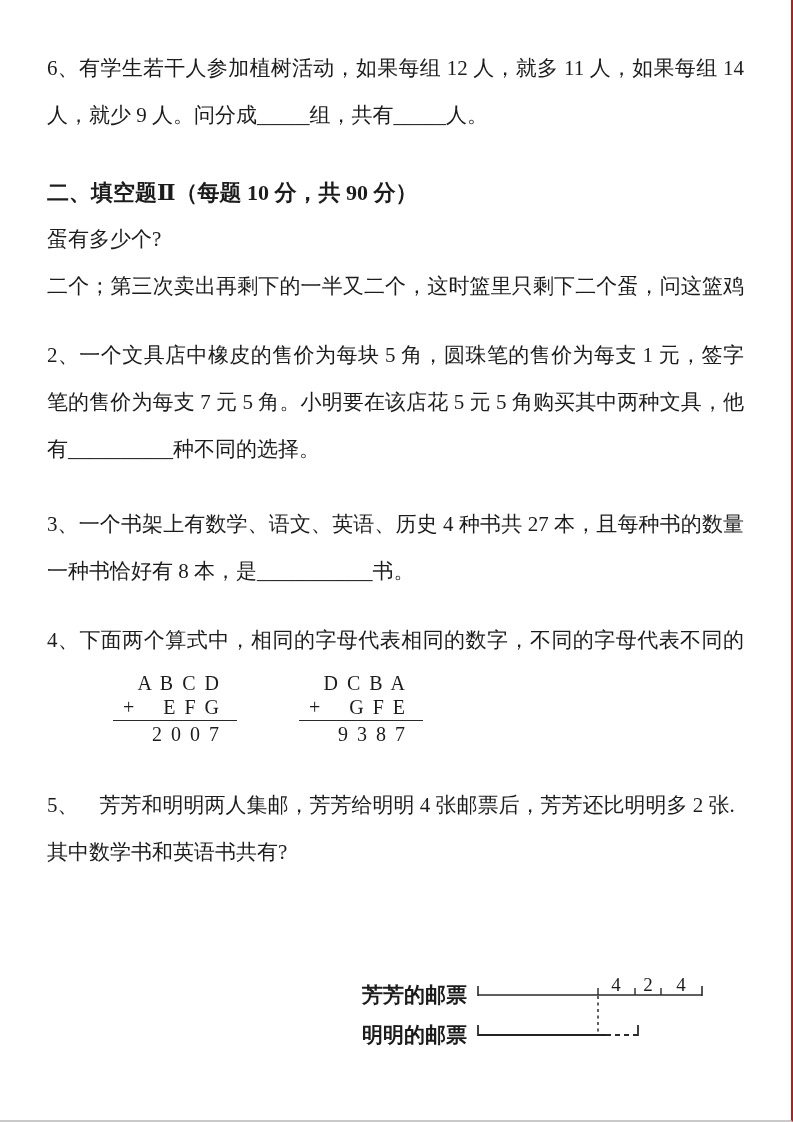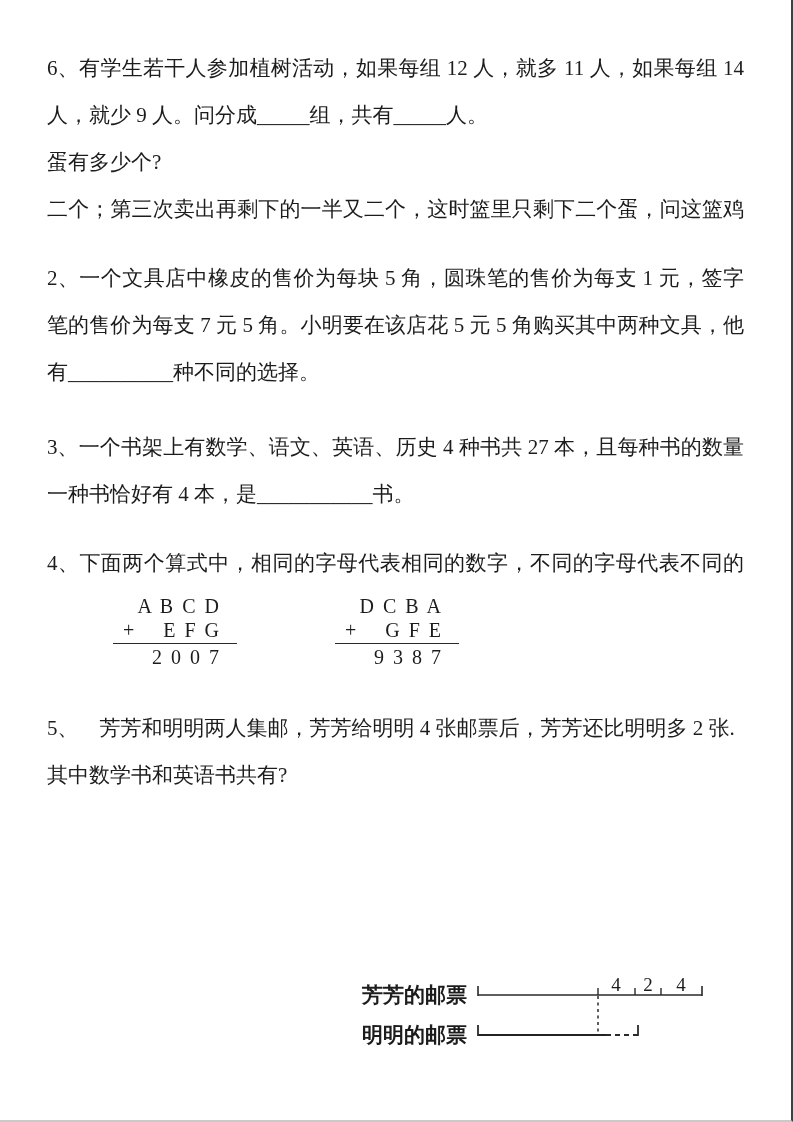--- a/index.html
+++ b/index.html
@@ -1,25 +1,25 @@
 <!DOCTYPE html>
 <html><head>
 <meta charset="utf-8">
 <style>
   html,body{margin:0;padding:0;background:#ffffff;}
   body{width:793px;height:1122px;font-family:"Liberation Serif","DejaVu Serif",serif;color:#1c1c1c;}
   .page{position:relative;box-sizing:border-box;width:793px;height:1122px;
         padding:45px 47px 0 47px;background:#fff;
-        border-right:2px solid #404040;border-bottom:2px solid #c9c9c9;}
+        border-right:2px solid #b91c1c;border-bottom:2px solid #c9c9c9;}
   .line{height:47px;line-height:47px;font-size:21px;white-space:nowrap;}
   .fill{text-align:justify;text-align-last:justify;}
   .heading{font-weight:700;font-size:22px;margin-top:30px;}
   .q1{margin-top:0;} .q2{margin-top:22px;} .q3{margin-top:28px;}
   .q4{margin-top:22px;} .q5{margin-top:36px;}
-  .puzzles{display:flex;gap:98px;margin-left:66px;margin-top:7px;}
+  .puzzles{display:flex;gap:62px;margin-left:66px;margin-top:7px;}
   .puzzle{position:relative;width:124px;}
   .prow{height:24px;line-height:24px;font-size:20px;letter-spacing:2px;
         text-align:right;padding-right:16px;white-space:nowrap;}
   .plus{position:absolute;left:10px;top:24px;height:24px;line-height:24px;font-size:20px;}
   .rule{border-top:1.6px solid #2a2a2a;height:0;margin-top:1px;}
   .sum{margin-top:1px;}
   .stamp-diagram{position:absolute;left:358px;top:973px;width:400px;height:92px;}
   .stamp-diagram text{font-family:"Liberation Serif","DejaVu Serif",serif;fill:#1c1c1c;}
   .dlabel{font-size:21px;font-weight:700;}
   .dnum{font-size:19px;text-anchor:middle;}
@@ -27,35 +27,36 @@
 </head>
 <body>
 
 <div class="page">
 
   <div>
     <div class="line fill">6、有学生若干人参加植树活动，如果每组 12 人，就多 11 人，如果每组 14</div>
     <div class="line">人，就少 9 人。问分成_____组，共有_____人。</div>
   </div>
 
+  <div class="line heading">二、填空题Ⅱ（每题 10 分，共 90 分）</div>
 
   <div class="q1">
     <div class="line">蛋有多少个?</div>
     <div class="line fill">二个；第三次卖出再剩下的一半又二个，这时篮里只剩下二个蛋，问这篮鸡</div>
   </div>
 
   <div class="q2">
     <div class="line fill">2、一个文具店中橡皮的售价为每块 5 角，圆珠笔的售价为每支 1 元，签字</div>
     <div class="line fill">笔的售价为每支 7 元 5 角。小明要在该店花 5 元 5 角购买其中两种文具，他</div>
     <div class="line">有__________种不同的选择。</div>
   </div>
 
   <div class="q3">
     <div class="line fill">3、一个书架上有数学、语文、英语、历史 4 种书共 27 本，且每种书的数量</div>
-    <div class="line">一种书恰好有 4 本，是___________书。</div>
+    <div class="line">一种书恰好有 8 本，是___________书。</div>
   </div>
 
   <div class="q4">
     <div class="line fill">4、下面两个算式中，相同的字母代表相同的数字，不同的字母代表不同的</div>
   </div>
 
   <div class="puzzles">
     <div class="puzzle">
       <div class="prow">A B C D</div>
       <div class="prow">E F G</div>

